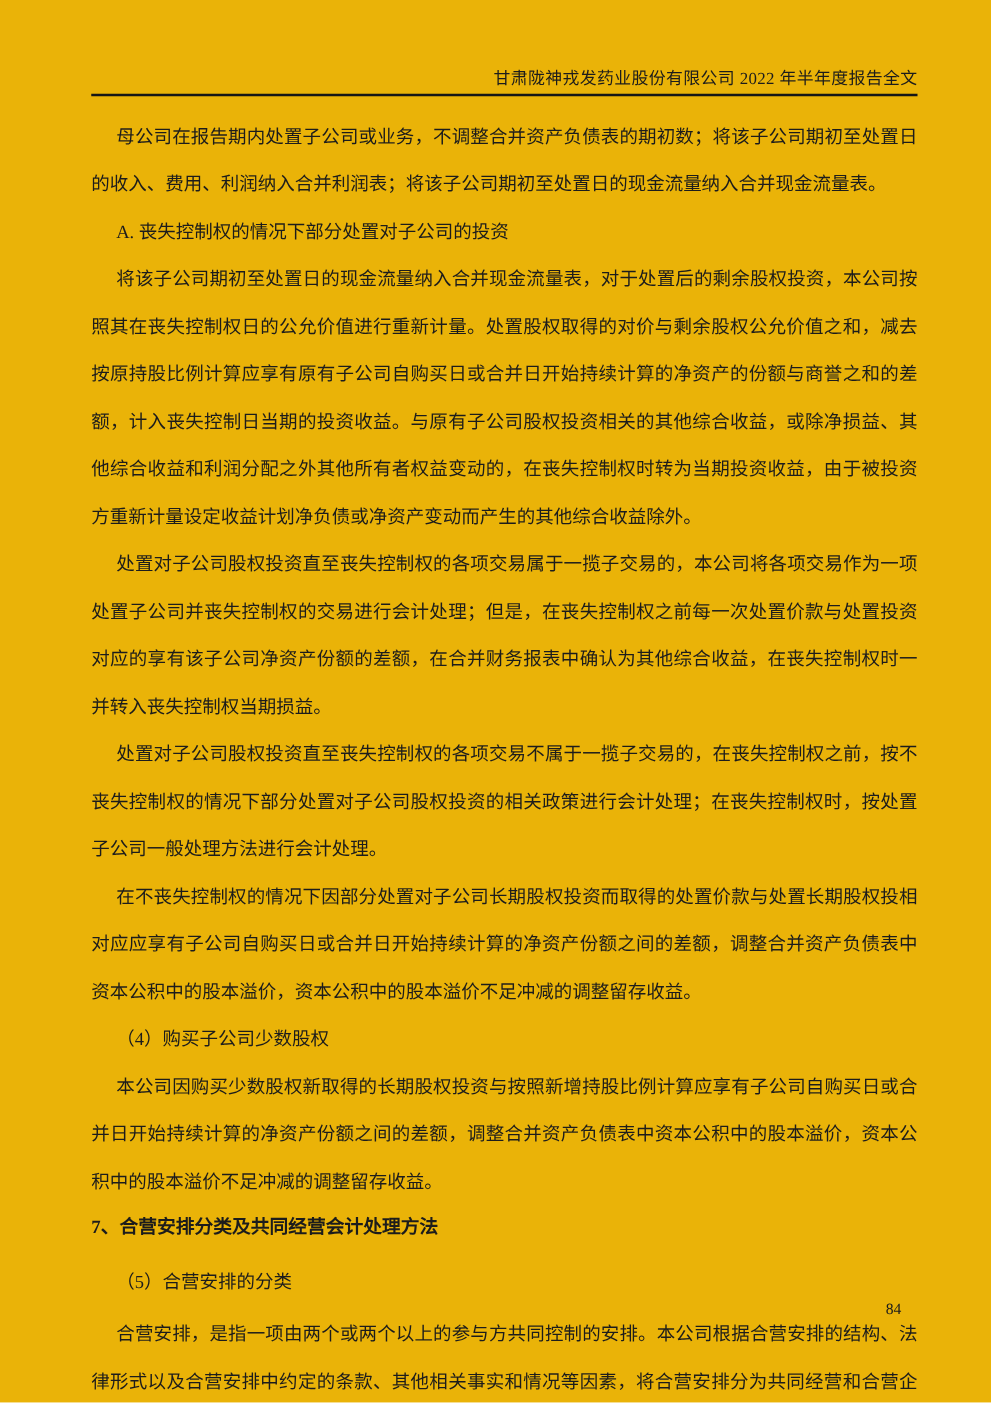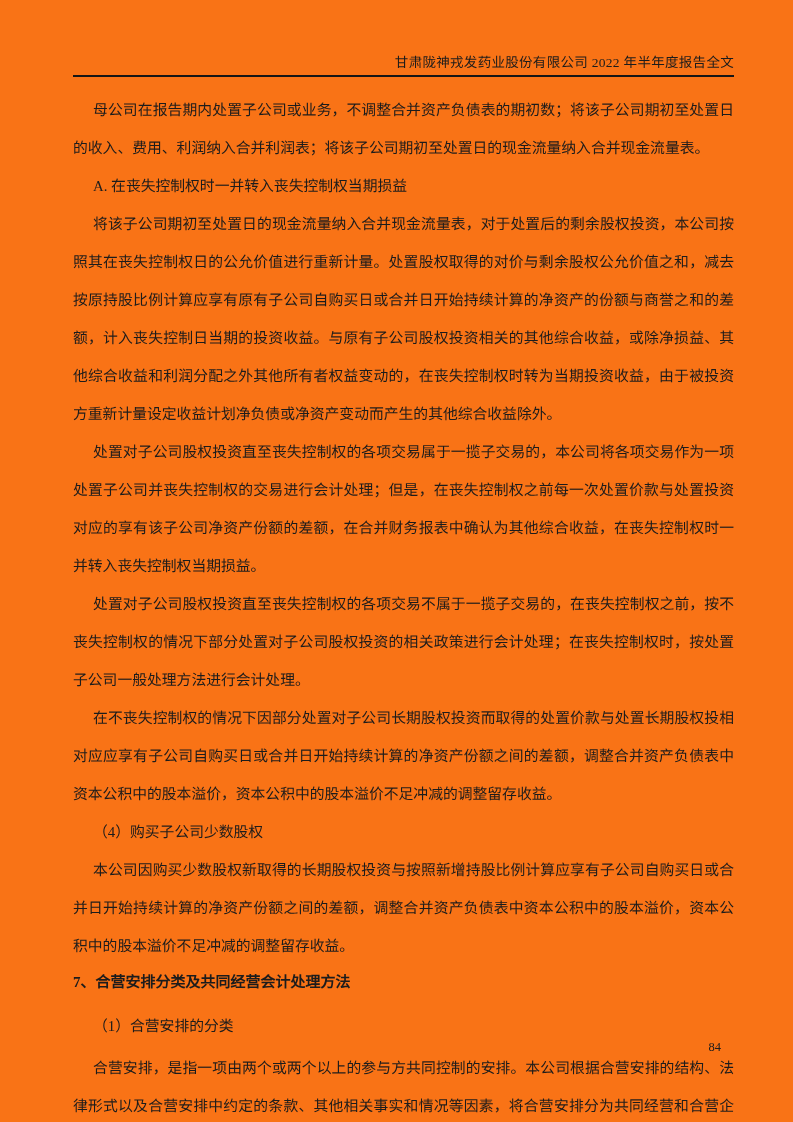--- a/index.html
+++ b/index.html
@@ -10,21 +10,21 @@
   body {
     width: 793px;
     height: 1122px;
     font-family: "Liberation Serif", "DejaVu Serif", serif;
     color: #1c1c1c;
   }
   .page {
     position: relative;
     width: 793px;
     height: 1122px;
-    background: #f97316;
+    background: #eab308;
     overflow: hidden;
   }
   .header {
     position: absolute;
     left: 73px;
     width: 661px;
     top: 0;
     padding-top: 54px;
     border-bottom: 2px solid #161616;
   }
@@ -73,27 +73,27 @@
 <body>
 
 <div class="page">
 
   <div class="header">
     <div class="header-title">甘肃陇神戎发药业股份有限公司 2022 年半年度报告全文</div>
   </div>
 
   <div class="body-col">
     <p class="para">母公司在报告期内处置子公司或业务，不调整合并资产负债表的期初数；将该子公司期初至处置日的收入、费用、利润纳入合并利润表；将该子公司期初至处置日的现金流量纳入合并现金流量表。</p>
-    <p class="para">A. 在丧失控制权时一并转入丧失控制权当期损益</p>
+    <p class="para">A. 丧失控制权的情况下部分处置对子公司的投资</p>
     <p class="para">将该子公司期初至处置日的现金流量纳入合并现金流量表，对于处置后的剩余股权投资，本公司按照其在丧失控制权日的公允价值进行重新计量。处置股权取得的对价与剩余股权公允价值之和，减去按原持股比例计算应享有原有子公司自购买日或合并日开始持续计算的净资产的份额与商誉之和的差额，计入丧失控制日当期的投资收益。与原有子公司股权投资相关的其他综合收益，或除净损益、其他综合收益和利润分配之外其他所有者权益变动的，在丧失控制权时转为当期投资收益，由于被投资方重新计量设定收益计划净负债或净资产变动而产生的其他综合收益除外。</p>
     <p class="para">处置对子公司股权投资直至丧失控制权的各项交易属于一揽子交易的，本公司将各项交易作为一项处置子公司并丧失控制权的交易进行会计处理；但是，在丧失控制权之前每一次处置价款与处置投资对应的享有该子公司净资产份额的差额，在合并财务报表中确认为其他综合收益，在丧失控制权时一并转入丧失控制权当期损益。</p>
     <p class="para">处置对子公司股权投资直至丧失控制权的各项交易不属于一揽子交易的，在丧失控制权之前，按不丧失控制权的情况下部分处置对子公司股权投资的相关政策进行会计处理；在丧失控制权时，按处置子公司一般处理方法进行会计处理。</p>
     <p class="para">在不丧失控制权的情况下因部分处置对子公司长期股权投资而取得的处置价款与处置长期股权投相对应应享有子公司自购买日或合并日开始持续计算的净资产份额之间的差额，调整合并资产负债表中资本公积中的股本溢价，资本公积中的股本溢价不足冲减的调整留存收益。</p>
     <p class="para">（4）购买子公司少数股权</p>
     <p class="para">本公司因购买少数股权新取得的长期股权投资与按照新增持股比例计算应享有子公司自购买日或合并日开始持续计算的净资产份额之间的差额，调整合并资产负债表中资本公积中的股本溢价，资本公积中的股本溢价不足冲减的调整留存收益。</p>
     <h2 class="heading">7、合营安排分类及共同经营会计处理方法</h2>
-    <p class="para sub-item">（1）合营安排的分类</p>
+    <p class="para sub-item">（5）合营安排的分类</p>
     <p class="para">合营安排，是指一项由两个或两个以上的参与方共同控制的安排。本公司根据合营安排的结构、法律形式以及合营安排中约定的条款、其他相关事实和情况等因素，将合营安排分为共同经营和合营企业。</p>
   </div>
 
   <div class="page-number">84</div>
 
 </div>
 
 </body></html>

